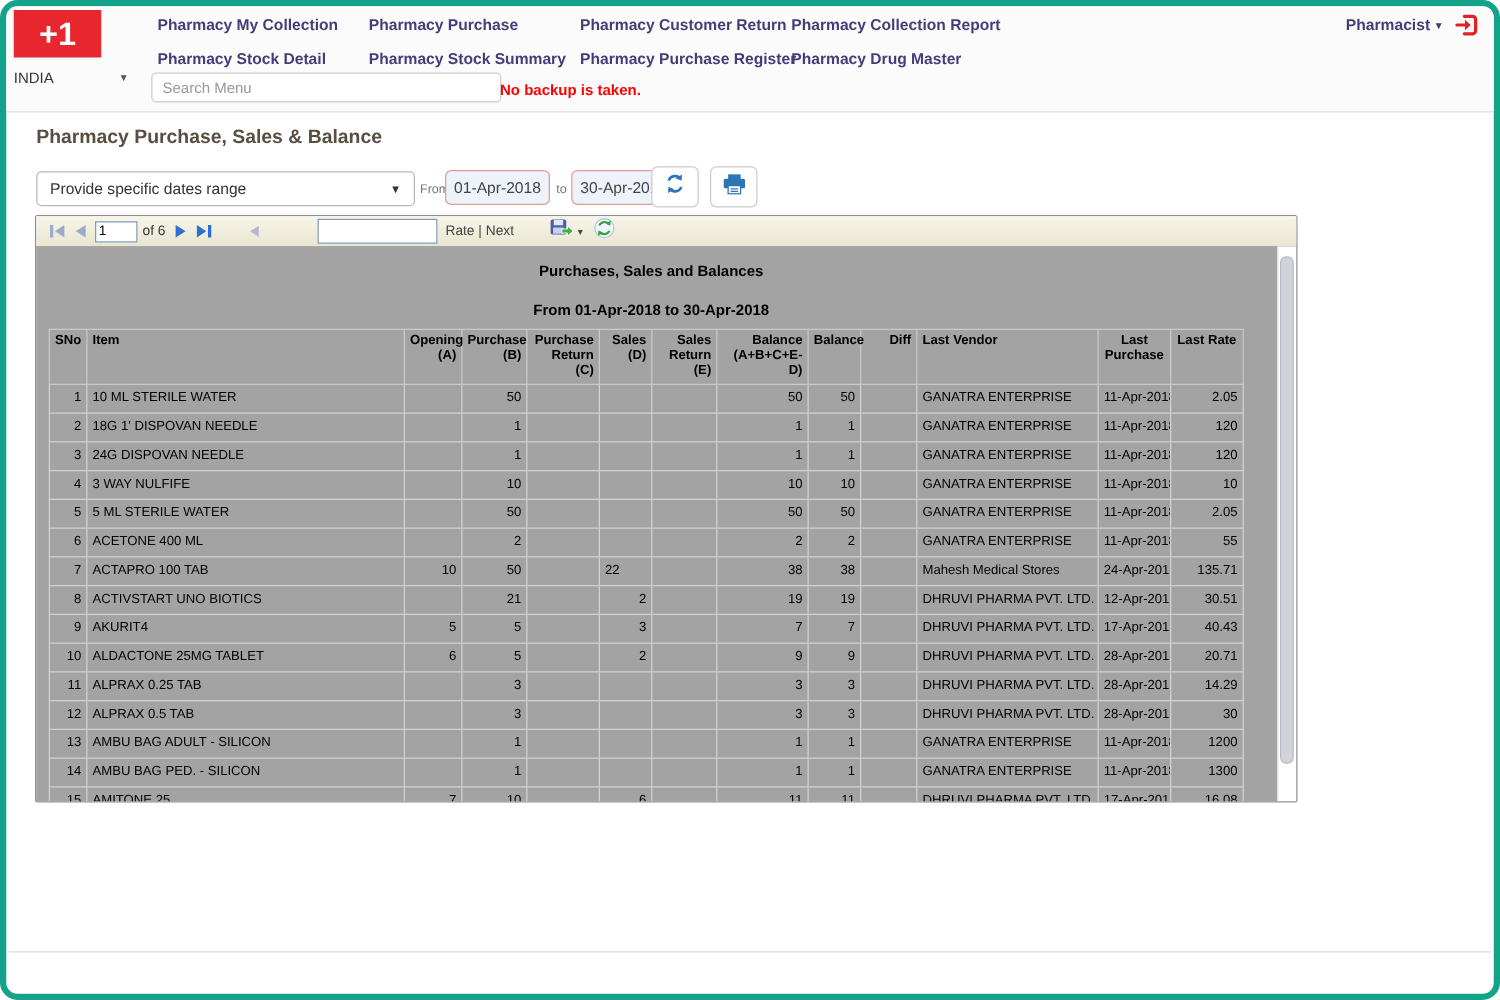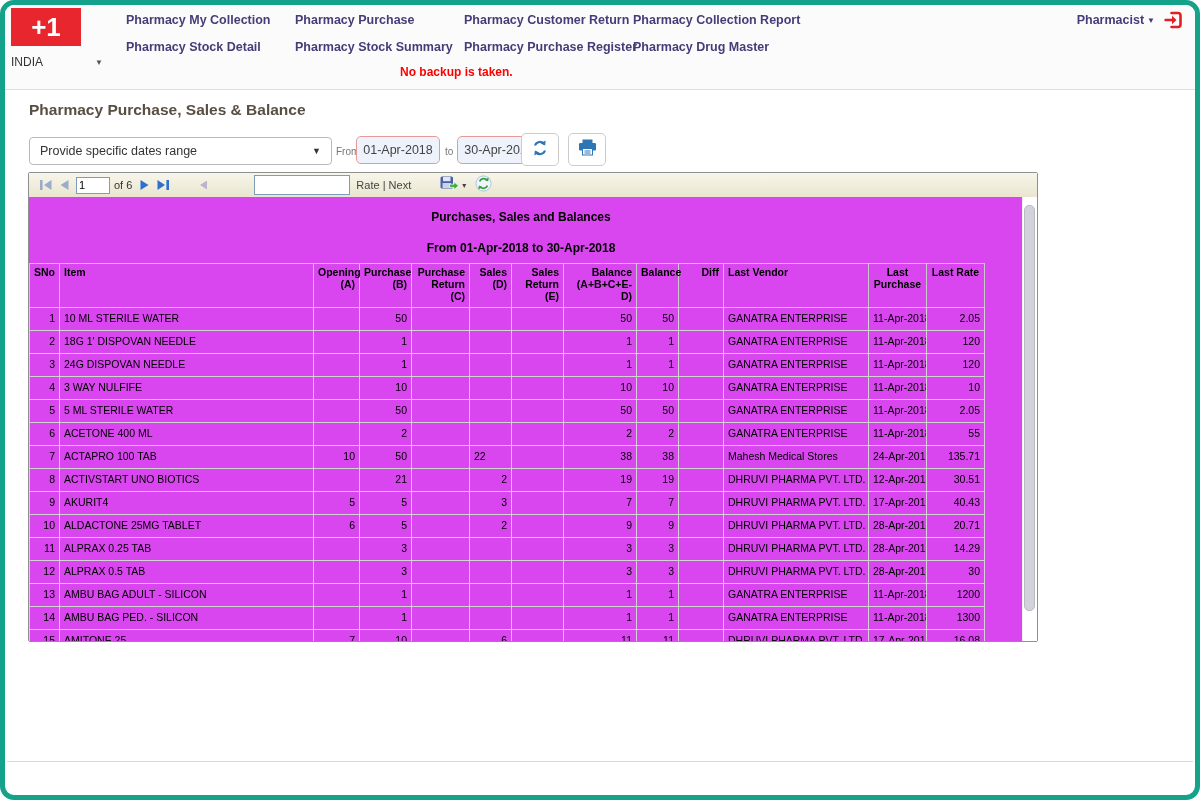--- a/index.html
+++ b/index.html
@@ -53,28 +53,28 @@
   .tb-btn.disabled{cursor:default;}
   .page-input{width:28px;height:15px;border:1px solid #7f9db9;font-size:11px;text-align:left;
         padding:0 2px;margin:0 3px;font-family:"Liberation Sans",sans-serif;}
   .of-label{font-size:11px;color:#333;margin:0 4px 0 1px;white-space:nowrap;}
   .find-input{width:90px;height:16px;border:1px solid #7f9db9;margin-right:6px;font-size:11px;}
   .find-next{font-size:11px;color:#444;white-space:nowrap;}
   .find-next span{cursor:pointer;}
   .tb-gap{flex:0 0 auto;}
   .export-caret{font-size:8px;color:#444;margin-left:1px;cursor:pointer;}
 
-  .rv-viewport{position:absolute;left:0;top:24px;right:0;bottom:0;background:#d946ef;overflow:hidden;}
+  .rv-viewport{position:absolute;left:0;top:24px;right:0;bottom:0;background:#a3a3a3;overflow:hidden;}
   .scroll-track{position:absolute;right:0;top:0;bottom:0;width:14px;background:#fff;border-left:1px solid #f0f0f0;}
   .scroll-thumb{position:absolute;right:2px;top:8px;width:9px;height:404px;background:#d2d2da;
         border:1px solid #b9bac4;border-radius:5px;cursor:grab;}
 
   .report-title{position:absolute;left:0;right:24px;top:13px;text-align:center;font-size:12px;font-weight:bold;color:#000;}
   .report-subtitle{position:absolute;left:0;right:24px;top:44px;text-align:center;font-size:12px;font-weight:bold;color:#000;}
-  .report-table{position:absolute;left:0;top:66px;border-collapse:collapse;table-layout:fixed;width:955px;
+  .report-table{position:absolute;left:10px;top:66px;border-collapse:collapse;table-layout:fixed;width:955px;
         font-size:10.5px;color:#000;}
   .report-table th{border:1px solid #c9c9c9;vertical-align:top;padding:2px 4px;font-weight:bold;
         white-space:pre-line;line-height:1.15;height:44px;box-sizing:border-box;}
   .report-table td{border:1px solid #d2d2d2;vertical-align:top;padding:4px 4px 3px 4px;height:23px;
         box-sizing:border-box;white-space:nowrap;overflow:hidden;}
 
   .footer-line{position:absolute;left:2px;right:2px;top:756px;border-top:1px solid #d9d9d9;}
 </style>
 </head>
 <body>
@@ -102,20 +102,21 @@
         <div class="menu-col">
           <div class="menu-item">Pharmacy Customer Return</div>
           <div class="menu-item">Pharmacy Purchase Register</div>
         </div>
         <div class="menu-col">
           <div class="menu-item">Pharmacy Collection Report</div>
           <div class="menu-item">Pharmacy Drug Master</div>
         </div>
       </div>
 
+    <input class="search-input" placeholder="Search Menu" style="">
     <div class="backup-warning">No backup is taken.</div>
 
     <div class="user">
       <span>Pharmacist</span>
       <span class="caret">▼</span>
     </div>
     <div class="logout">
       <span>
         <svg width="19" height="18" viewBox="0 0 19 18">
           <path d="M7.5 2 h6.5 a2.5 2.5 0 0 1 2.5 2.5 v9 a2.5 2.5 0 0 1 -2.5 2.5 h-6.5" fill="none" stroke="#e31e24" stroke-width="2.6" stroke-linecap="round"></path>

